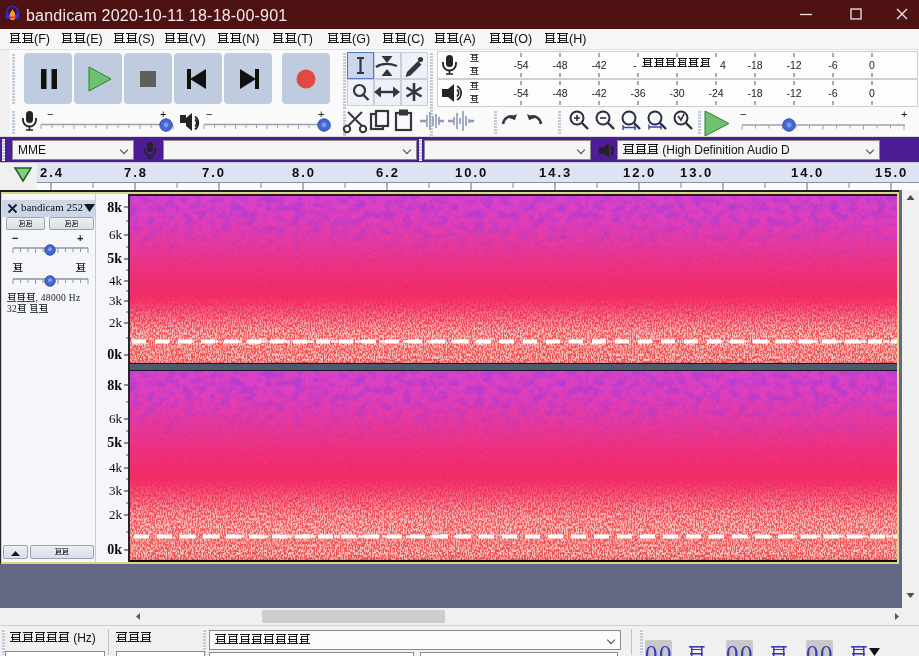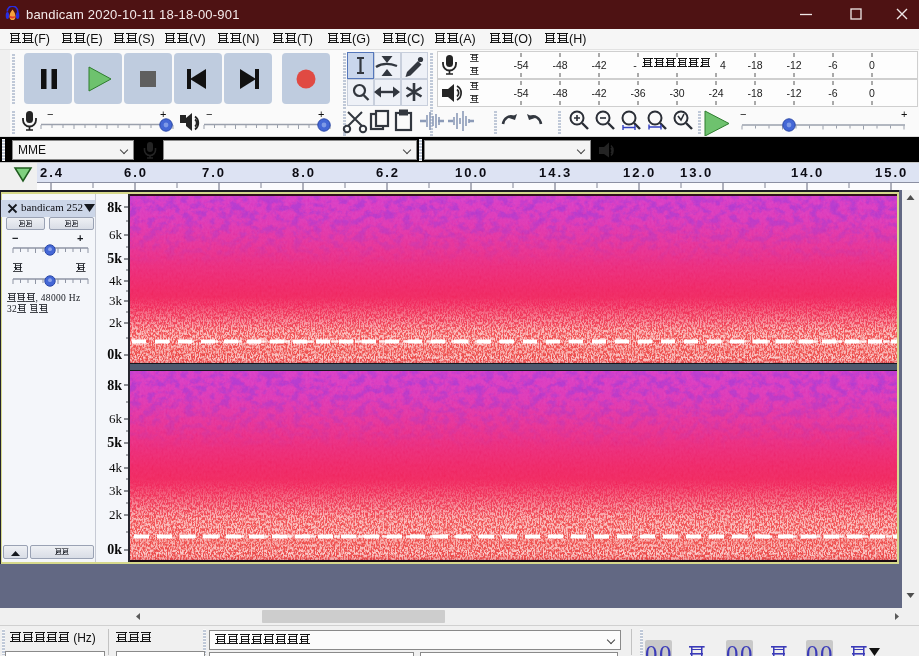--- a/index.html
+++ b/index.html
@@ -10,30 +10,30 @@
 linear-gradient(currentColor,currentColor) 50% 5%/92% 9% no-repeat,
 linear-gradient(currentColor,currentColor) 45% 50%/78% 9% no-repeat,
 linear-gradient(currentColor,currentColor) 50% 95%/100% 9% no-repeat,
 linear-gradient(currentColor,currentColor) 18% 40%/9% 64% no-repeat,
 linear-gradient(currentColor,currentColor) 82% 46%/9% 76% no-repeat,
 linear-gradient(currentColor,currentColor) 50% 24%/56% 8% no-repeat,
 linear-gradient(currentColor,currentColor) 48% 73%/58% 8% no-repeat,
 linear-gradient(135deg,transparent 44%,currentColor 44% 56%,transparent 56%) 8% 85%/30% 28% no-repeat}
 
 #title{left:0;top:0;width:919px;height:29px;background:#4e1213}
-#title .txt{position:absolute;left:26px;top:7px;color:#f4eaea;font-size:13px;letter-spacing:.2px}
+#title .txt{position:absolute;left:26px;top:7px;color:#f4eaea;font-size:16px;letter-spacing:.2px}
 
 #menu{left:0;top:29px;width:919px;height:21px;background:#f6f6f6;border-bottom:1px solid #e2e2e2;color:#101010;font-size:12.5px}
 #menu span{position:absolute;top:3px;white-space:nowrap}
 
 #tb{left:10px;top:50px;width:919px;height:112px;background:#fafafa}
 .grip{position:absolute;width:3px;background:repeating-linear-gradient(#fafafa 0 1px,#c0c9d8 1px 3px)}
 .tbtn{position:absolute;border-radius:4px;background:#bfccdf}
 .toolb{position:absolute;width:27px;height:27px;background:#eef1f7;border:1px solid #c8cfdc}
-#dev{left:0;top:136px;width:919px;height:26px;background:#000000;border-top:1px solid #dcdcdc}
+#dev{left:0;top:136px;width:919px;height:26px;background:#4c1d95;border-top:1px solid #dcdcdc}
 .dd{position:absolute;top:3px;height:20px;background:#f4f4f4;border:1px solid #8a8a8a;font-size:12px;color:#111;line-height:18px;padding-left:5px;white-space:nowrap;overflow:hidden}
 .dd .ar{position:absolute;right:4px;top:6px;width:8px;height:8px}
 .dd .ar::before{content:"";position:absolute;left:0;top:0;width:5px;height:5px;border-right:1.4px solid #444;border-bottom:1.4px solid #444;transform:rotate(45deg)}
 
 #ruler{left:0;top:162px;width:919px;height:28px;background:#dde3f3;border-top:1px solid #c6c6c6}
 #ruler .num{position:absolute;top:2px;font:bold 13px "Liberation Sans",sans-serif;color:#0c0c14;letter-spacing:2px}
 #rulticks{position:absolute;left:37px;top:19px;width:882px;height:9px;background:#fbfbfd;border-top:1px solid #8b8fa2}
 
 #tz{left:0;top:190px;width:919px;height:418px;background:#626883}
 #focus{position:absolute;left:0;top:2px;width:899px;height:372px;border:2px solid #d6d98c;background:#f4f6fa}
@@ -267,28 +267,29 @@
     <div class="dd" style="left:424px;width:167px">
         <span class="ar"></span>
       </div>
     <svg class="abs" style="left:598px;top:5px" width="17" height="16" viewBox="0 0 17 16">
         <g fill="#242424">
           <rect x="1" y="5" width="5" height="7"></rect>
           <path d="M6 5l5-4.5v15L6 12z"></path>
           <path d="M13 3.5a7 7 0 0 1 0 10M13 6a4 4 0 0 1 0 5" fill="none" stroke="#242424" stroke-width="1.5"></path>
         </g>
       </svg>
+    <div class="dd" style="left:617px;width:263px"><i class="cj"></i><i class="cj"></i><i class="cj"></i> (High Definition Audio D<span class="ar"></span></div>
   </div>
   <div class="abs" id="ruler">
     <div class="abs" style="left:0;top:0;width:37px;height:28px;background:#f0f0f0"></div>
     <svg class="abs" style="left:13px;top:3px" width="20" height="18" viewBox="0 0 20 18">
         <path d="M2 2h16l-8 13z" fill="#7fd07f" stroke="#1f5c1f" stroke-width="1.5"></path>
       </svg>
     <div class="num" style="left:40px">2.4</div>
-      <div class="num" style="left:124px">6.0</div>
+      <div class="num" style="left:124px">7.8</div>
       <div class="num" style="left:202px">7.0</div>
       <div class="num" style="left:292px">8.0</div>
       <div class="num" style="left:376px">6.2</div>
       <div class="num" style="left:455px">10.0</div>
       <div class="num" style="left:539px">14.3</div>
       <div class="num" style="left:623px">12.0</div>
       <div class="num" style="left:680px">13.0</div>
       <div class="num" style="left:791px">14.0</div>
       <div class="num" style="left:875px">15.0</div>
     <svg class="abs" id="rulticks" width="882" height="9" viewBox="0 0 882 8" preserveAspectRatio="none">

